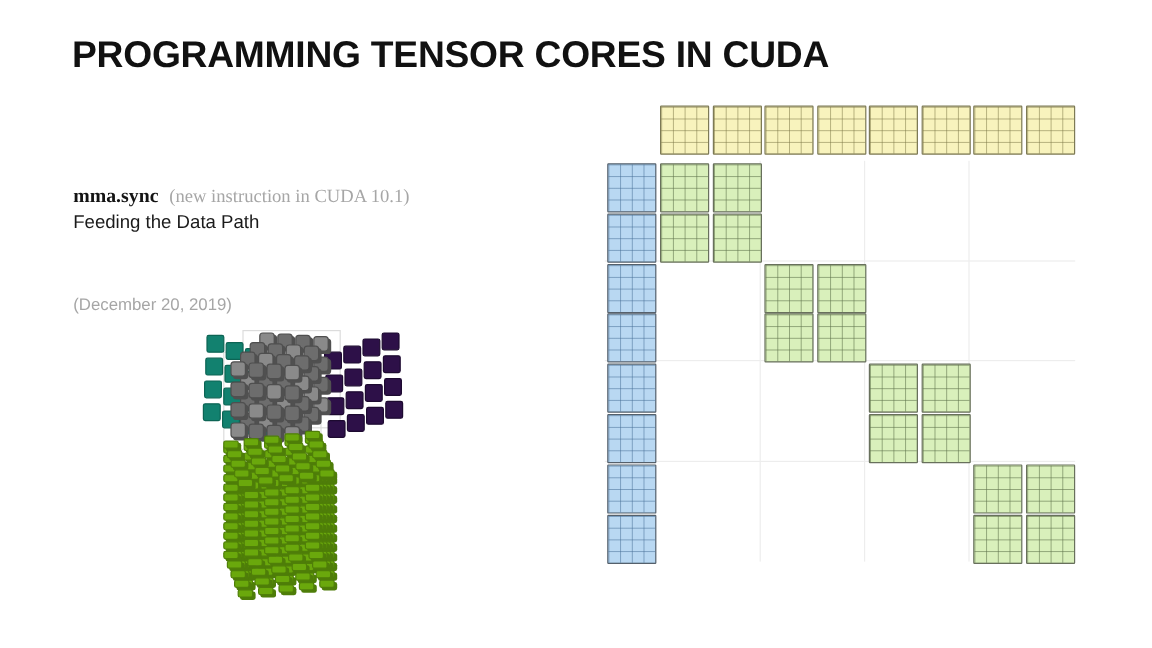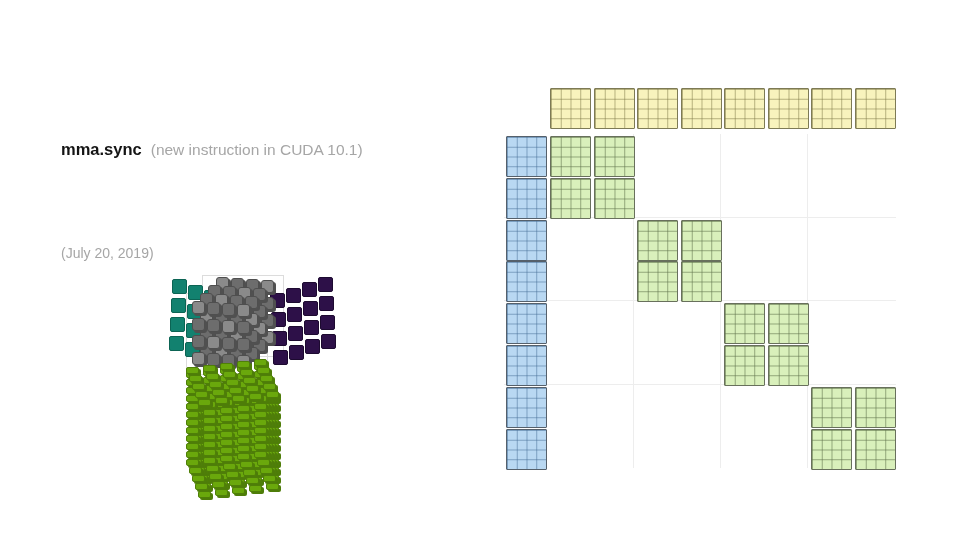--- a/index.html
+++ b/index.html
@@ -36,22 +36,23 @@
   }
 
   
   .bullet {
     position: absolute;
     left: 61px;
     color: #1a1a1a;
     white-space: nowrap;
   }
   #bullet-mma {
-    top: 140px;
+    top: 153px;
     font-size: 16.5px;
+    font-family: Liberation Serif, serif;
   }
   #bullet-mma .code {
     font-weight: bold;
     color: #141414;
   }
   #bullet-mma .note {
     color: #a6a6a6;
     font-size: 15.5px;
     padding-left: 9px;
   }
@@ -167,28 +168,30 @@
     background-image:
       linear-gradient(to right, rgba(95,115,75,0.6) 1px, transparent 1px),
       linear-gradient(to bottom, rgba(95,115,75,0.6) 1px, transparent 1px);
   }
 </style>
 </head>
 <body>
 
 <div id="slide">
 
+  <div id="slide-title">PROGRAMMING TENSOR CORES IN CUDA</div>
 
   <div class="bullet" id="bullet-mma">
     <span class="code">mma.sync</span><span class="note">(new instruction in CUDA 10.1)</span>
   </div>
 
-
-
-  <div class="bullet" id="bullet-date">(July 20, 2019)</div>
+  <div class="bullet" id="bullet-feeding">Feeding the Data Path</div>
+
+
+  <div class="bullet" id="bullet-date">(December 20, 2019)</div>
 
   <div id="tensor-figure">
       <div class="wire" style="left: 42px; top: 12px; width: 82px; height: 82px; z-index: 1;"></div>
       <div class="wire" style="left: 26px; top: 30px; width: 82px; height: 82px; z-index: 1;"></div>
       <div class="cell plate plate-teal" style="left: 12px; top: 16px; z-index: 2;"></div>
       <div class="cell plate plate-teal" style="left: 28px; top: 21.5px; z-index: 2;"></div>
       <div class="cell plate plate-teal" style="left: 44px; top: 27px; z-index: 2;"></div>
       <div class="cell plate plate-teal" style="left: 60px; top: 32.5px; z-index: 2;"></div>
       <div class="cell plate plate-teal" style="left: 11px; top: 35px; z-index: 2;"></div>
       <div class="cell plate plate-teal" style="left: 27px; top: 40.5px; z-index: 2;"></div>

